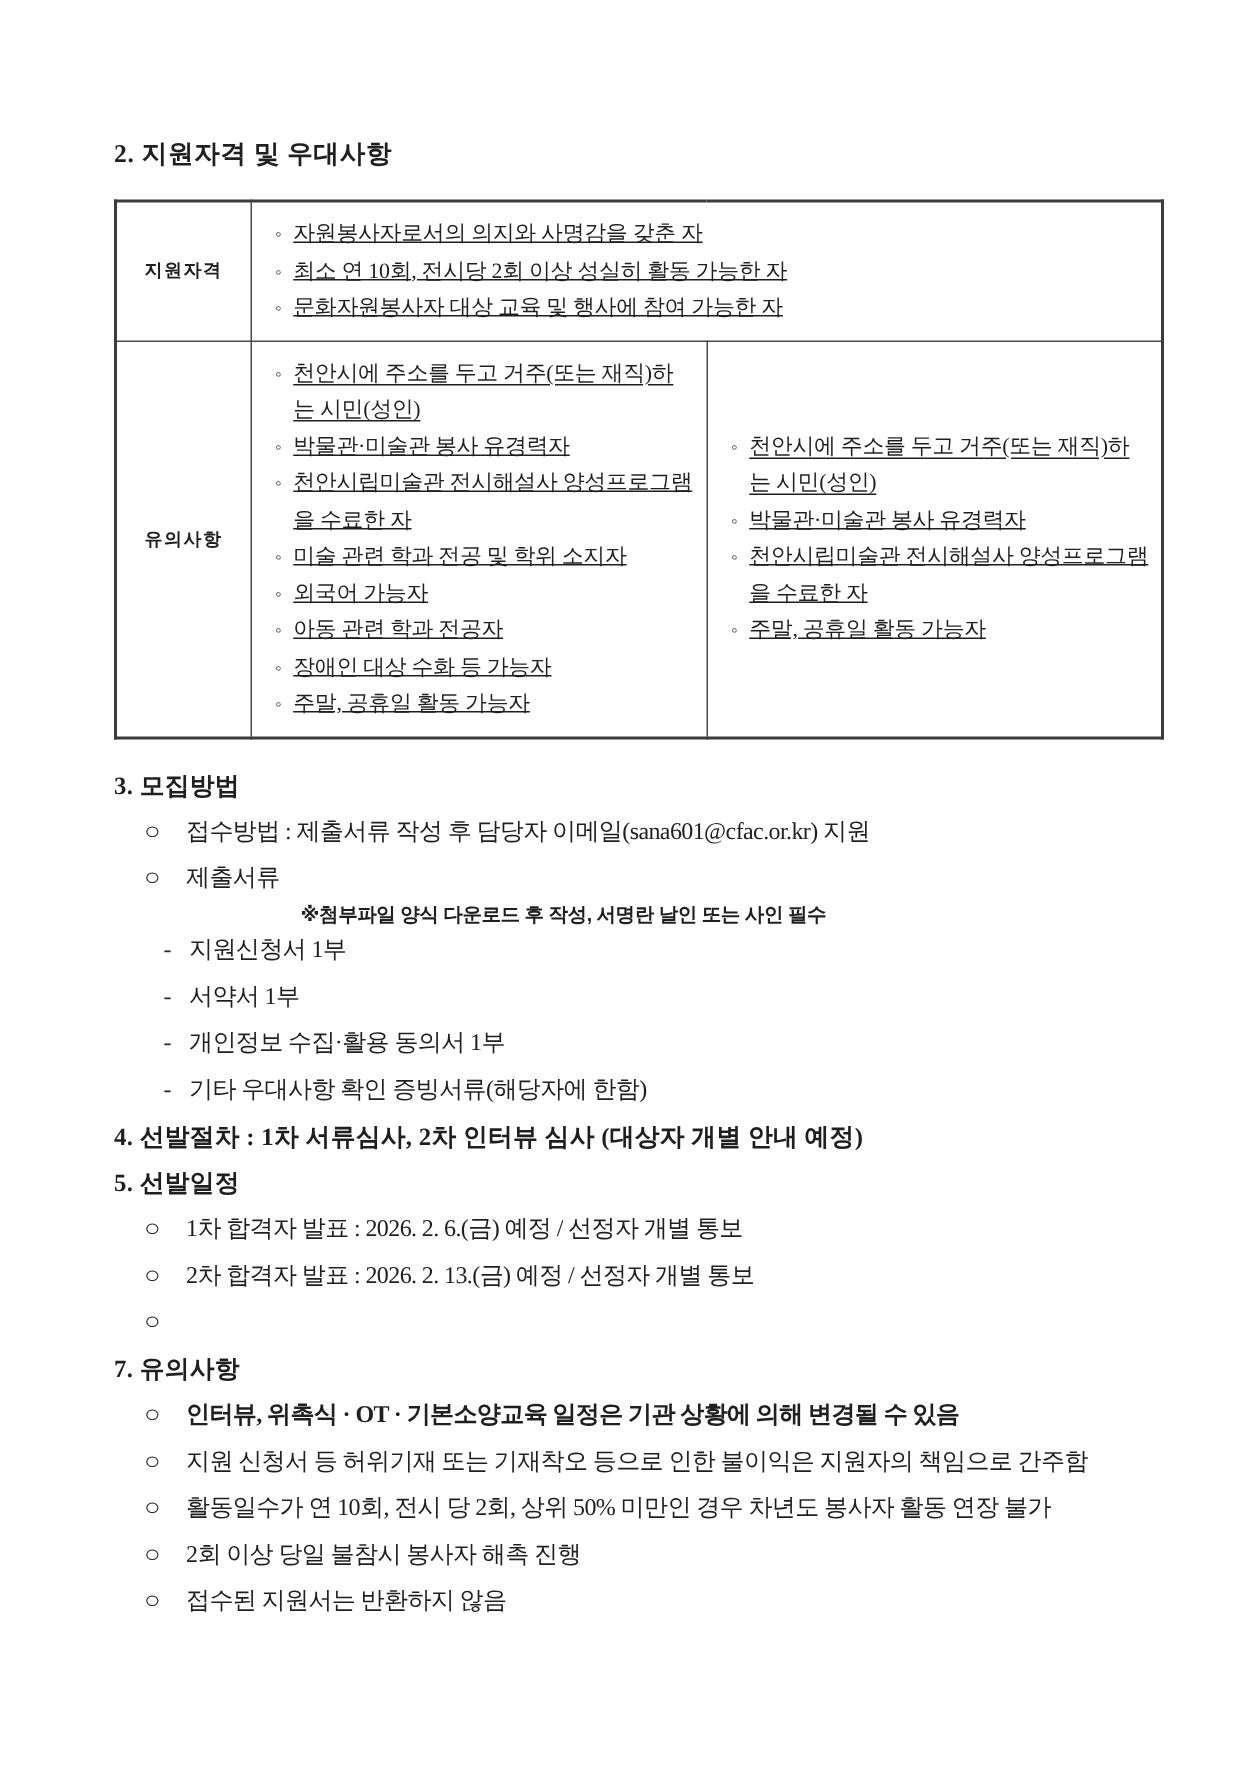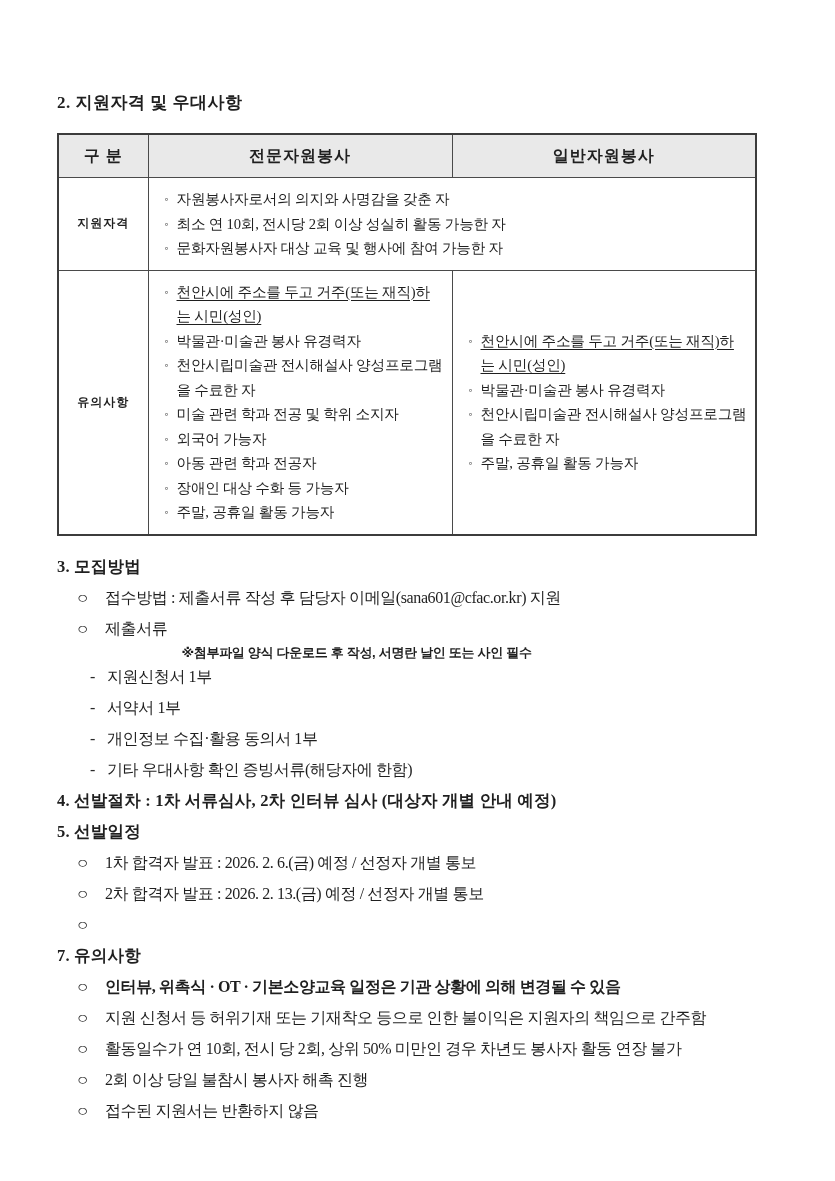--- a/index.html
+++ b/index.html
@@ -1,33 +1,33 @@
 <!DOCTYPE html>
 <html lang="ko"><head>
 <meta charset="utf-8">
 <style>
   html,body{margin:0;padding:0;background:#ffffff;}
   .page{
     width:835px;height:1181px;background:#ffffff;position:relative;
     font-family:"Liberation Serif","DejaVu Serif",serif;
     color:#1f1f1f;overflow:hidden;
   }
-  .content{position:absolute;left:57px;top:92px;width:700px;}
+  .content{position:absolute;left:76px;top:92px;width:700px;}
 
   
   .sec2-heading{font-size:17px;font-weight:bold;letter-spacing:0.5px;margin:0 0 19px 0;line-height:22px;}
   table.qual{border-collapse:collapse;width:700px;table-layout:fixed;margin-bottom:15px;
              border:2px solid #3c3c3c;}
   table.qual th,table.qual td{border:1px solid #4a4a4a;vertical-align:middle;}
   table.qual th{height:40px;font-size:16px;font-weight:bold;letter-spacing:1px;text-align:center;}
   td.rowlabel{font-size:12px;font-weight:bold;text-align:center;letter-spacing:1px;}
   td.cellbody{padding:9px 8px;vertical-align:top;}
   .titem{display:flex;align-items:flex-start;font-size:14.6px;line-height:24.5px;letter-spacing:-0.2px;}
   .titem .tb{width:20px;text-align:center;flex:0 0 20px;font-size:12px;color:#2a2a2a;}
-  .titem .tx{flex:1;}
+  .titem .tx{flex:1;text-decoration:underline;}
   .u{text-decoration:underline;text-underline-offset:3px;}
   .col1{width:90px;}.col2{width:304px;}.col3{width:304px;}
 
   
   .line{display:flex;align-items:flex-start;line-height:31px;font-size:16px;letter-spacing:-0.4px;white-space:nowrap;}
   .sec-h{font-weight:bold;font-size:16.5px;line-height:31px;letter-spacing:0.2px;white-space:nowrap;}
   .o{flex:0 0 28px;margin-left:20px;font-size:16px;transform:scale(1.15,1.0);transform-origin:left center;color:#2a2a2a;}
   .d{flex:0 0 17px;margin-left:33px;color:#2a2a2a;}
   .note{font-family:"Liberation Sans","DejaVu Sans",sans-serif;font-weight:bold;font-size:13px;
         margin-left:14px;letter-spacing:-0.3px;align-self:center;line-height:16px;margin-top:32px;}
@@ -42,25 +42,20 @@
 
     <div class="sec2-heading">2. 지원자격 및 우대사항</div>
 
     <table class="qual">
       <colgroup>
           <col class="col1">
           <col class="col2">
           <col class="col3">
         </colgroup>
       <tbody>
-          <tr>
-        <th style="background: rgb(233, 233, 233);">구  분</th>
-        <th style="background: rgb(233, 233, 233);">전문자원봉사</th>
-        <th style="background: rgb(233, 233, 233);">일반자원봉사</th>
-      </tr>
       <tr>
         <td class="rowlabel">지원자격</td>
         <td class="cellbody" colspan="2">
           <div class="titem">
                 <span class="tb">◦</span>
                 <span class="tx">자원봉사자로서의 의지와 사명감을 갖춘 자</span>
               </div>
           <div class="titem">
                 <span class="tb">◦</span>
                 <span class="tx">최소 연 10회, 전시당 2회 이상 성실히 활동 가능한 자</span>

